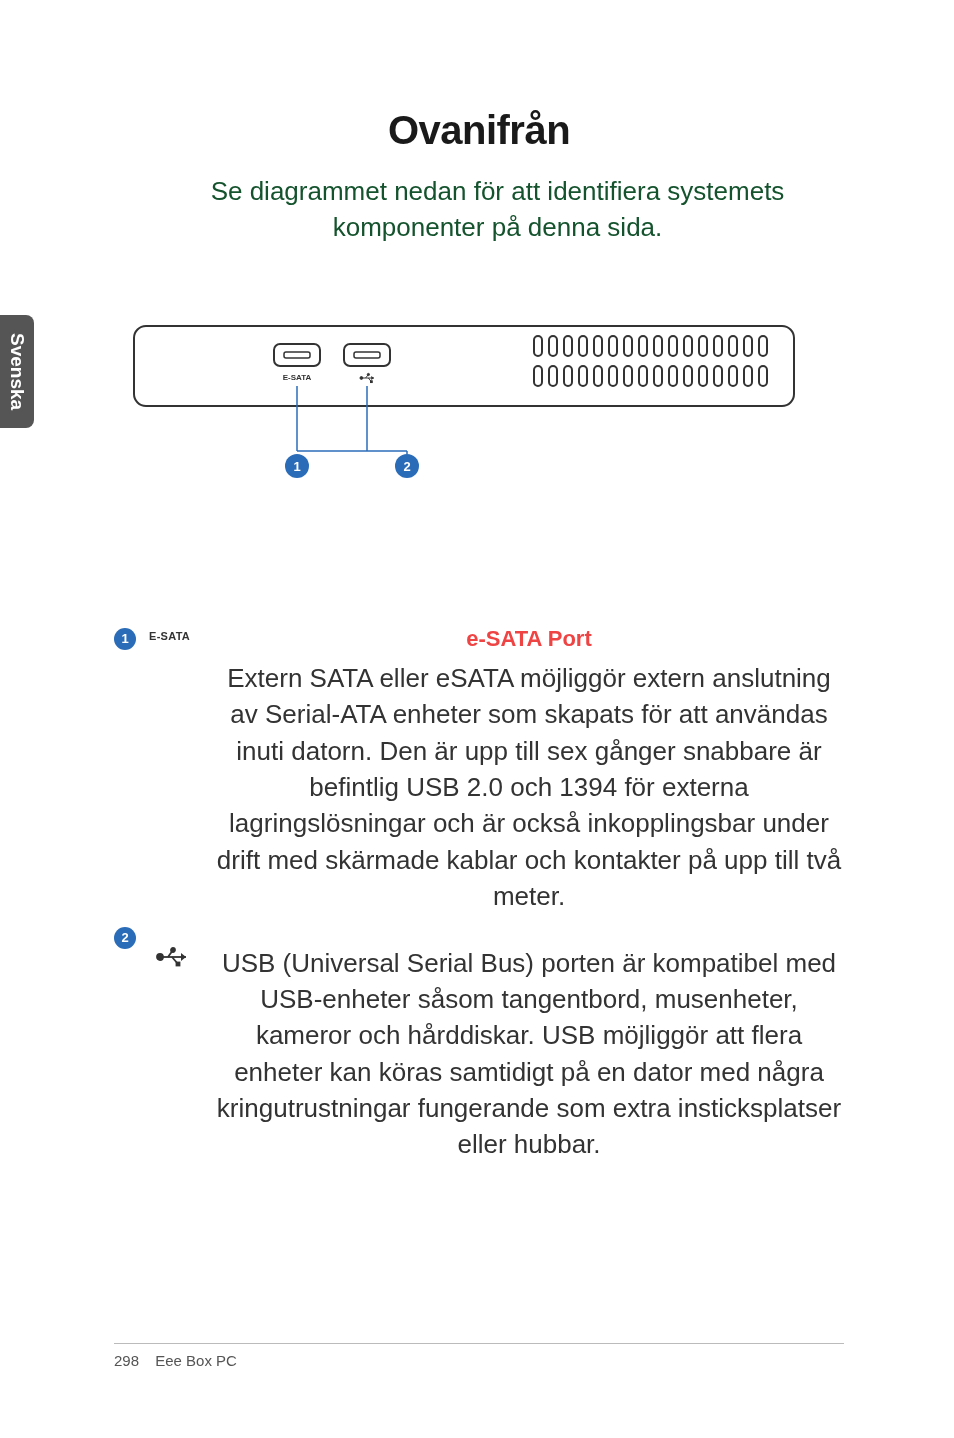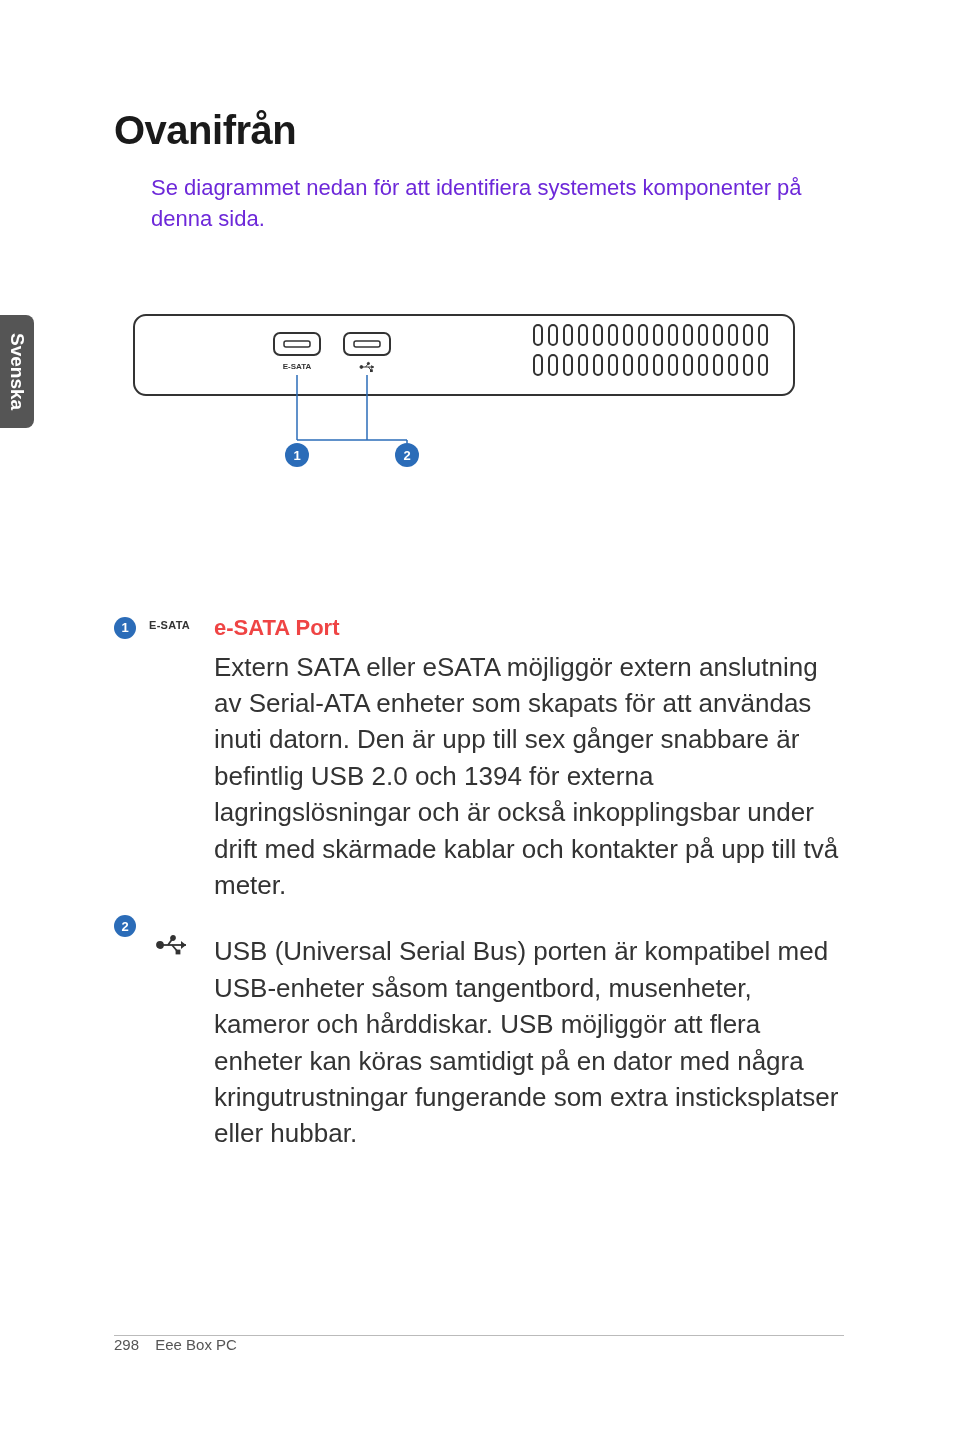--- a/index.html
+++ b/index.html
@@ -27,33 +27,34 @@
       font-weight: bold;
       font-size: 19px;
       border-top-right-radius: 8px;
       border-bottom-right-radius: 8px;
     }
     .content {
       position: absolute;
       left: 114px;
       top: 108px;
       width: 730px;
+      text-align: center;
     }
     h1 {
       font-size: 40px;
       font-weight: 900;
       margin-bottom: 20px;
       color: #1a1a1a;
       letter-spacing: -0.5px;
     }
     .intro {
-      font-size: 22px;
+      font-size: 26px;
       line-height: 1.4;
       margin-bottom: 70px;
-      color: #6d28d9;
+      color: #14532d;
       margin-left: 37px;
     }
     .diagram-container {
       margin-bottom: 130px;
       position: relative;
     }
     svg.diagram {
       display: block;
     }
     .items {
@@ -112,22 +113,23 @@
     }
     .item2-badge {
       position: absolute;
       left: 0;
       top: -18px;
     }
     .footer {
       position: absolute;
       left: 114px;
       width: 730px;
-      bottom: 85px;
+      bottom: 69px;
       border-top: 1px solid #bbb;
+      padding-top: 8px;
       font-size: 15px;
       color: #555;
     }
     .footer .pagenum {
       margin-right: 12px;
     }
   </style>
 </head>
 <body>
 

